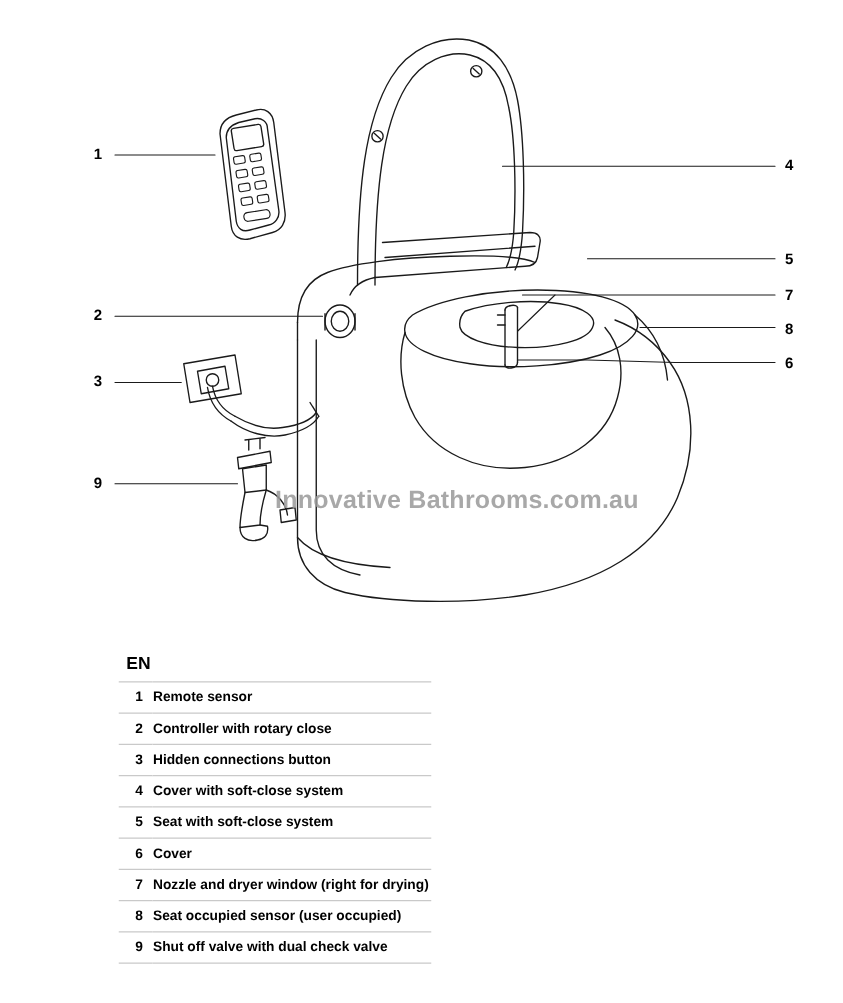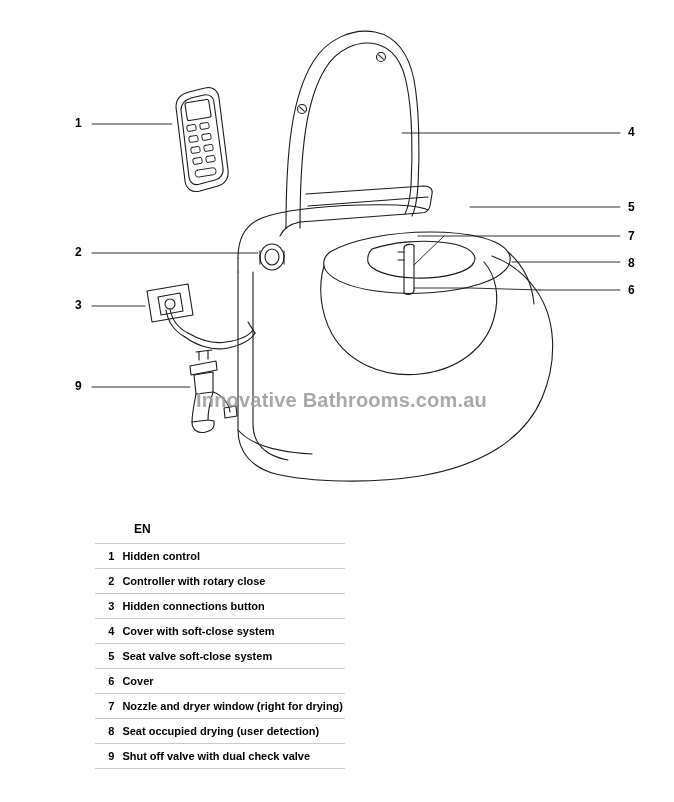--- a/index.html
+++ b/index.html
@@ -37,34 +37,34 @@
   .watermark {
     position: absolute;
     left: 196px;
     top: 389px;
     font-size: 20px;
     font-weight: bold;
     color: #9a9a9a;
     letter-spacing: 0.2px;
     white-space: nowrap;
     opacity: 0.85;
+    padding-left: 24px;
   }
   
   #legend {
     position: absolute;
     left: 95px;
     top: 522px;
     width: 250px;
   }
   #legend .lang {
-    font-size: 12px;
+    font-size: 14px;
     font-weight: bold;
     padding: 0 0 7px 6px;
     color: #000;
-    margin-left: 33px;
   }
   #legend table {
     border-collapse: collapse;
     width: 250px;
   }
   #legend tr {
     border-top: 1px solid #c9c9c9;
   }
   #legend tr:last-child {
     border-bottom: 1px solid #c9c9c9;
@@ -219,49 +219,49 @@
   <div class="callout-num" style="left:628px; top:284px;">6</div>
 
   <div class="watermark">Innovative Bathrooms.com.au</div>
 
   <div id="legend">
     <div class="lang">EN</div>
     <table>
       <tbody>
         <tr>
           <td class="num">1</td>
-          <td class="lbl">Hidden control</td>
+          <td class="lbl">Remote sensor</td>
         </tr>
         <tr>
           <td class="num">2</td>
           <td class="lbl">Controller with rotary close</td>
         </tr>
         <tr>
           <td class="num">3</td>
           <td class="lbl">Hidden connections button</td>
         </tr>
         <tr>
           <td class="num">4</td>
           <td class="lbl">Cover with soft-close system</td>
         </tr>
         <tr>
           <td class="num">5</td>
-          <td class="lbl">Seat valve soft-close system</td>
+          <td class="lbl">Seat with soft-close system</td>
         </tr>
         <tr>
           <td class="num">6</td>
           <td class="lbl">Cover</td>
         </tr>
         <tr>
           <td class="num">7</td>
           <td class="lbl">Nozzle and dryer window (right for drying)</td>
         </tr>
         <tr>
           <td class="num">8</td>
-          <td class="lbl">Seat occupied drying (user detection)</td>
+          <td class="lbl">Seat occupied sensor (user occupied)</td>
         </tr>
         <tr>
           <td class="num">9</td>
           <td class="lbl">Shut off valve with dual check valve</td>
         </tr>
       </tbody>
     </table>
   </div>
 
 </div>

